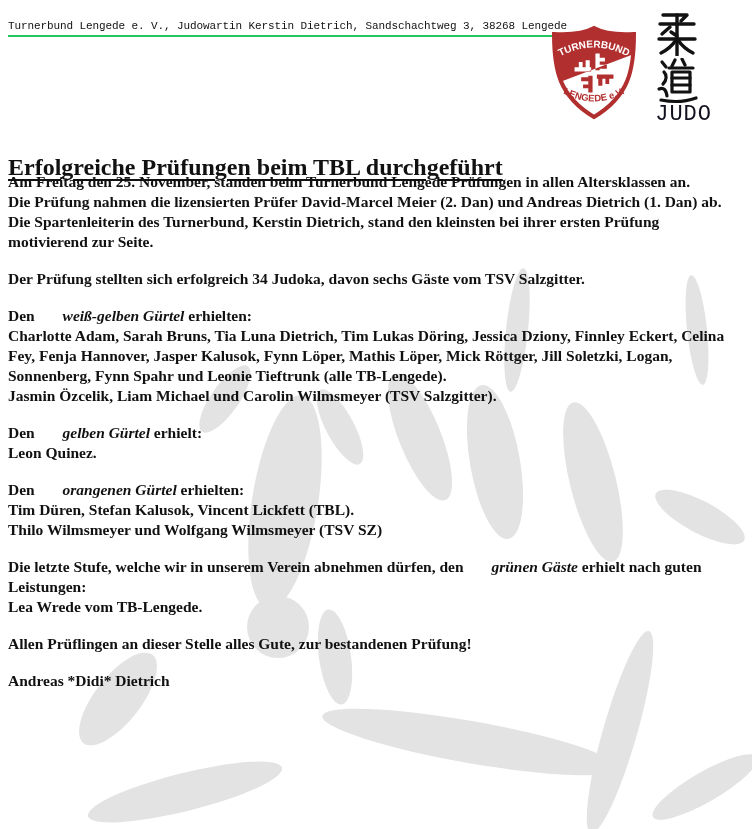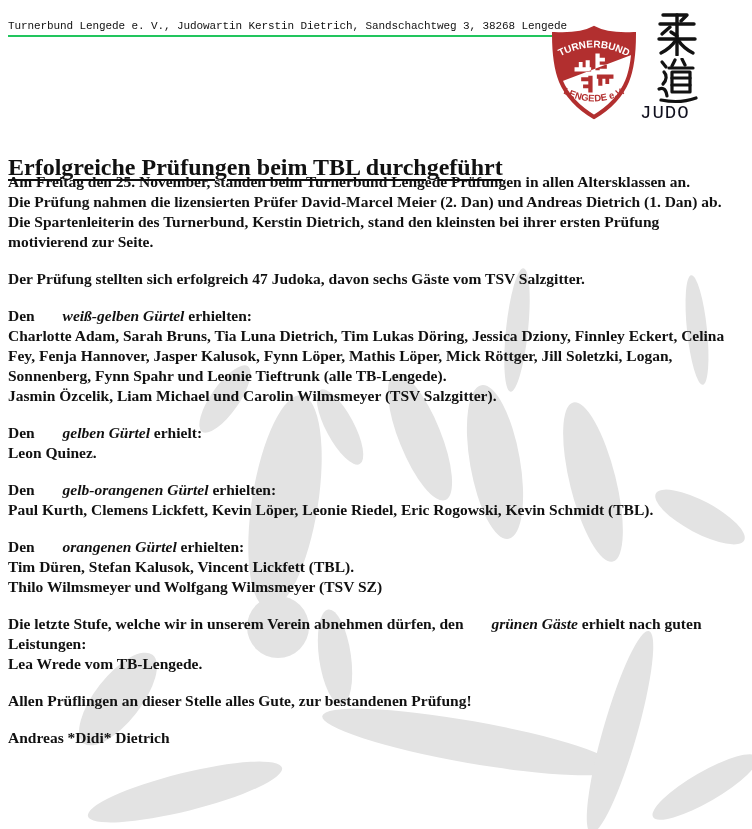--- a/index.html
+++ b/index.html
@@ -5,22 +5,22 @@
   html,body{margin:0;padding:0;background:#fff;}
   .page{position:relative;width:752px;height:829px;background:#ffffff;overflow:hidden;
         font-family:"Liberation Serif",serif;color:#111;}
   .watermark{position:absolute;left:36px;top:252px;z-index:0;}
   .header-line{position:absolute;left:8px;top:20px;z-index:2;
         font-family:Liberation Mono, monospace;font-size:11px;letter-spacing:-0.1px;
         border-bottom:2px solid #22c55e;padding:0 5px 3px 0;display:inline-block;}
   .shield{position:absolute;left:548px;top:24px;z-index:2;}
   .kanji-col{position:absolute;left:652px;top:10px;z-index:2;width:50px;}
   .kanji-col svg{display:block;margin:0 auto 2px auto;}
-  .judo-label{position:absolute;left:640px;top:102px;width:72px;z-index:2;text-align:left;
-        font-family:"Liberation Mono",monospace;font-size:19px;letter-spacing:1px;color:#10101e;}
+  .judo-label{position:absolute;left:640px;top:102px;width:72px;z-index:2;text-align:right;
+        font-family:"Liberation Mono",monospace;font-size:22px;letter-spacing:1px;color:#10101e;}
   .title{position:absolute;left:8px;top:123px;z-index:2;font-weight:bold;font-size:24px;
         line-height:28px;text-decoration:underline;text-decoration-thickness:2px;
         text-underline-offset:4px;white-space:pre;margin-top:30px;}
   .body-text{position:absolute;left:8px;top:172px;width:744px;z-index:2;}
   .body-text p{margin:0 0 17px 0;font-size:15.5px;line-height:20px;white-space:pre;font-weight:bold;}
   .body-text i{font-style:italic;margin-left:24px;}
 </style>
 </head>
 <body>
 
@@ -121,30 +121,28 @@
   </div>
   <div class="judo-label">JUDO</div>
 
   <div class="title">Erfolgreiche Prüfungen beim TBL durchgeführt</div>
 
   <div class="body-text">
       <p><span>Am Freitag den 25. November, standen beim Turnerbund Lengede Prüfungen in allen Altersklassen an.
 Die Prüfung nahmen die lizensierten Prüfer David-Marcel Meier (2. Dan) und Andreas Dietrich (1. Dan) ab.
 Die Spartenleiterin des Turnerbund, Kerstin Dietrich, stand den kleinsten bei ihrer ersten Prüfung
 motivierend zur Seite.</span></p>
-      <p><span>Der Prüfung stellten sich erfolgreich 47 Judoka, davon sechs Gäste vom TSV Salzgitter.</span></p>
+      <p><span>Der Prüfung stellten sich erfolgreich 34 Judoka, davon sechs Gäste vom TSV Salzgitter.</span></p>
       <p><span>Den </span><i>weiß-gelben Gürtel</i><span> erhielten:
 Charlotte Adam, Sarah Bruns, Tia Luna Dietrich, Tim Lukas Döring, Jessica Dziony, Finnley Eckert, Celina
 Fey, Fenja Hannover, Jasper Kalusok, Fynn Löper, Mathis Löper, Mick Röttger, Jill Soletzki, Logan,
 Sonnenberg, Fynn Spahr und Leonie Tieftrunk (alle TB-Lengede).
 Jasmin Özcelik, Liam Michael und Carolin Wilmsmeyer (TSV Salzgitter).</span></p>
       <p><span>Den </span><i>gelben Gürtel</i><span> erhielt:
 Leon Quinez.</span></p>
-      <p><span>Den </span><i>gelb-orangenen Gürtel</i><span> erhielten:
-Paul Kurth, Clemens Lickfett, Kevin Löper, Leonie Riedel, Eric Rogowski, Kevin Schmidt (TBL).</span></p>
       <p><span>Den </span><i>orangenen Gürtel</i><span> erhielten:
 Tim Düren, Stefan Kalusok, Vincent Lickfett (TBL).
 Thilo Wilmsmeyer und Wolfgang Wilmsmeyer (TSV SZ)</span></p>
       <p><span>Die letzte Stufe, welche wir in unserem Verein abnehmen dürfen, den </span><i>grünen Gäste</i><span> erhielt nach guten
 Leistungen:
 Lea Wrede vom TB-Lengede.</span></p>
       <p><span>Allen Prüflingen an dieser Stelle alles Gute, zur bestandenen Prüfung!</span></p>
       <p><span>Andreas *Didi* Dietrich</span></p>
     </div>
 

